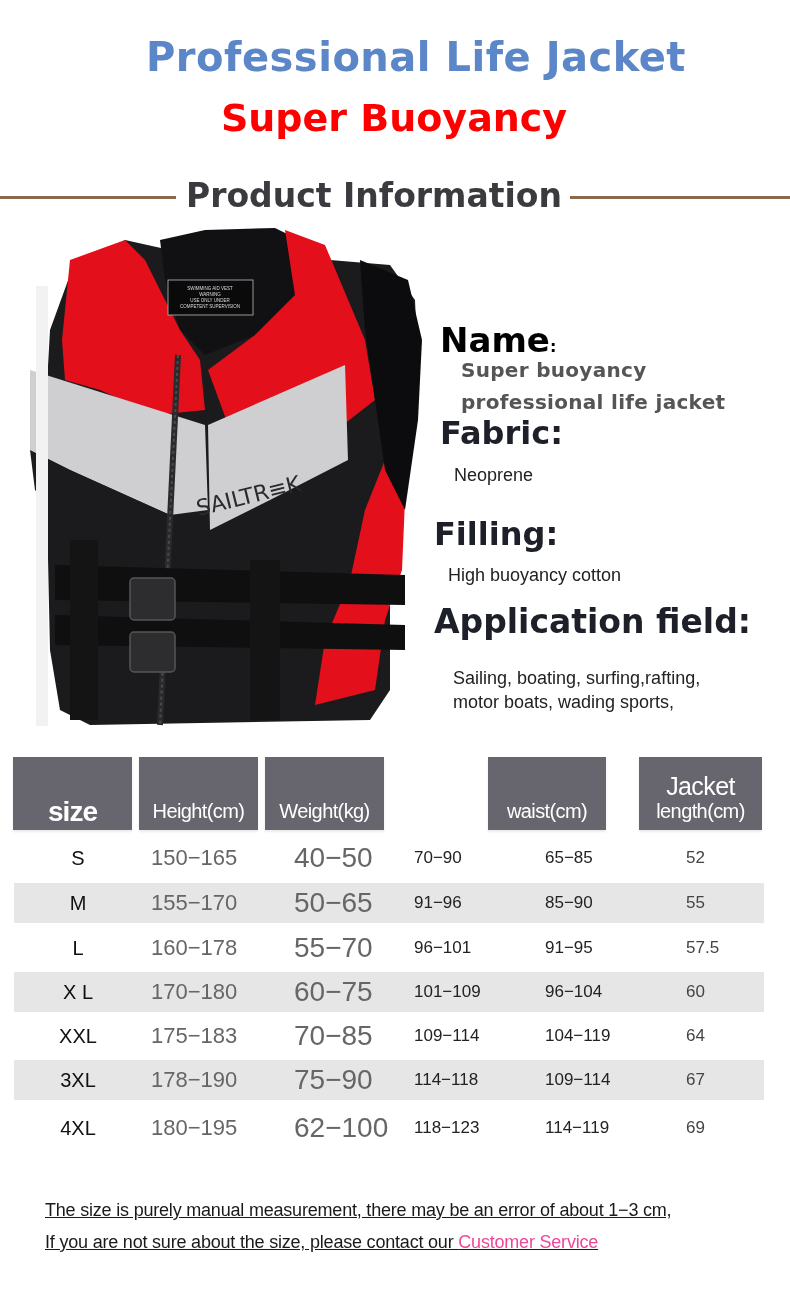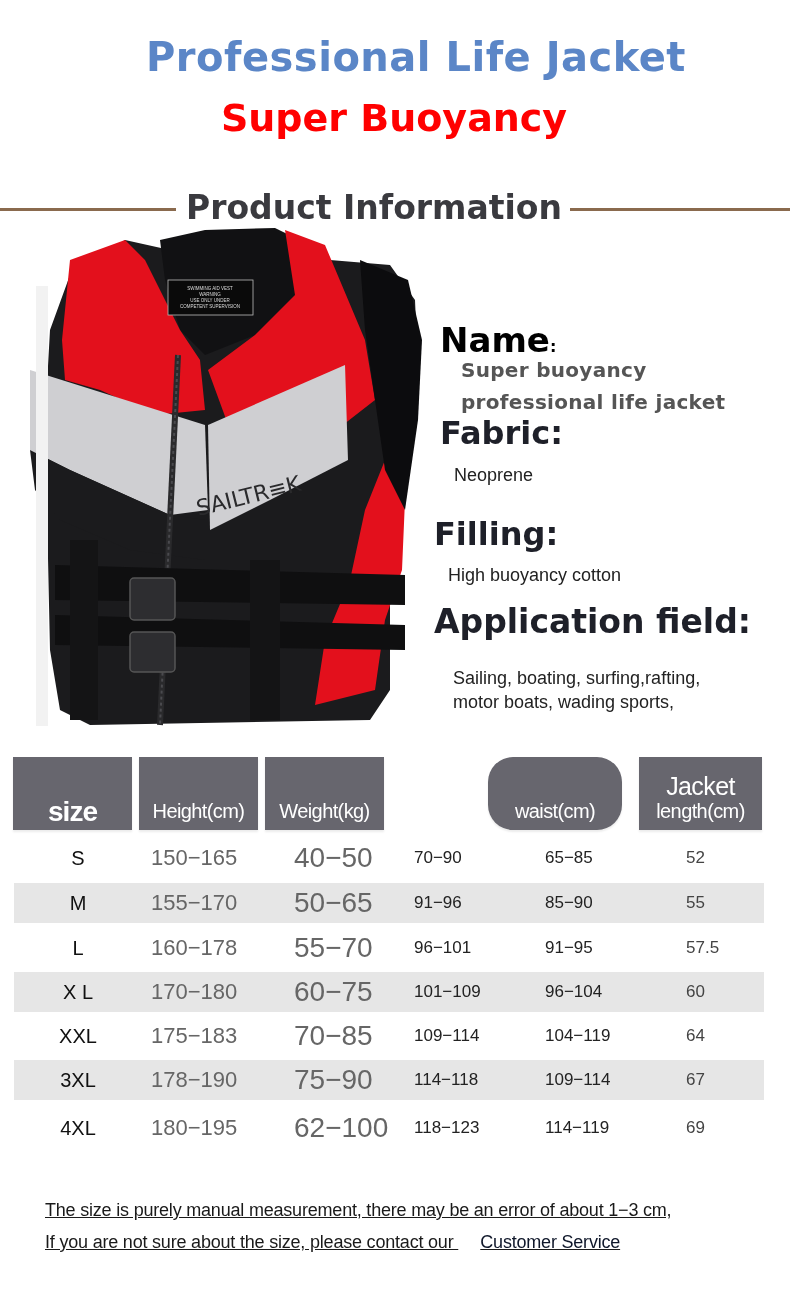--- a/index.html
+++ b/index.html
@@ -10,21 +10,21 @@
     position: absolute; left: 0; width: 832px; top: 34px; text-align: center;
     font-family: "DejaVu Sans", sans-serif; font-weight: bold; font-size: 40px;
     color: #5b86c7; letter-spacing: 0.5px;
   }
   .title-sub {
     position: absolute; left: 0; width: 788px; top: 96px; text-align: center;
     font-family: "DejaVu Sans", sans-serif; font-weight: bold; font-size: 38px;
     color: #ff0000;
   }
 
-  .section-header { position: absolute; left: 0; top: 186px; width: 632px; height: 44px; }
+  .section-header { position: absolute; left: 0; top: 174px; width: 632px; height: 44px; }
   .section-header .line {
     position: absolute; top: 22px; height: 3px; background: #8a6a4e;
   }
   .section-header .line.left { left: 0; width: 176px; }
   .section-header .line.right { left: 570px; width: 220px; }
   .section-header .label {
     position: absolute; left: 180px; top: 2px; width: 388px; text-align: center;
     font-family: "DejaVu Sans", sans-serif; font-weight: bold; font-size: 33px; color: #3a3a3f;
   }
 
@@ -73,21 +73,21 @@
   .cell.size { font-size: 20px; color: #111; text-align: center; width: 60px; left: 34px; }
   .cell.height { font-size: 22px; color: #666; left: 137px; }
   .cell.weight { font-size: 28px; color: #666; left: 280px; }
   .cell.chest { font-size: 17px; color: #222; left: 400px; }
   .cell.waist { font-size: 17px; color: #222; left: 531px; }
   .cell.jlen { font-size: 17px; color: #444; left: 672px; }
 
   .note { position: absolute; left: 45px; font-size: 18px; color: #1a1a1a; letter-spacing: -0.2px; text-decoration: underline; }
   .note1 { top: 1200px; }
   .note2 { top: 1232px; }
-  .note .cs { color: #0f172a; margin-left: 22px; }
+  .note .cs { color: #ec4899; }
 </style>
 </head>
 <body>
 
 <div class="title-main">Professional Life Jacket</div>
 <div class="title-sub">Super Buoyancy</div>
 
 <div class="section-header">
   <div class="line left"></div>
   <div class="label">Product Information</div>
@@ -149,21 +149,21 @@
   <div class="filling-v">High buoyancy cotton</div>
   <div class="heading app-h">Application field:</div>
   <div class="app-v app-v1">Sailing, boating, surfing,rafting,</div>
   <div class="app-v app-v2">motor boats, wading sports,</div>
 </div>
 
 <div class="table-head">
   <div class="th size" style="left:13px;width:119px;">size</div>
   <div class="th" style="left:139px;width:119px;">Height(cm)</div>
   <div class="th" style="left:265px;width:119px;">Weight(kg)</div>
-  <div class="th" style="left:488px;width:134px;border-radius:25px;">waist(cm)</div>
+  <div class="th" style="left:488px;width:118px;">waist(cm)</div>
   <div class="th jacket-len" style="left:639px;width:123px;">
     <div>
       <span class="l1">Jacket</span>
       <span>length(cm)</span>
     </div>
   </div>
 </div>
 
 <div class="row" style="top:838px;">
   <span class="cell size">S</span>

